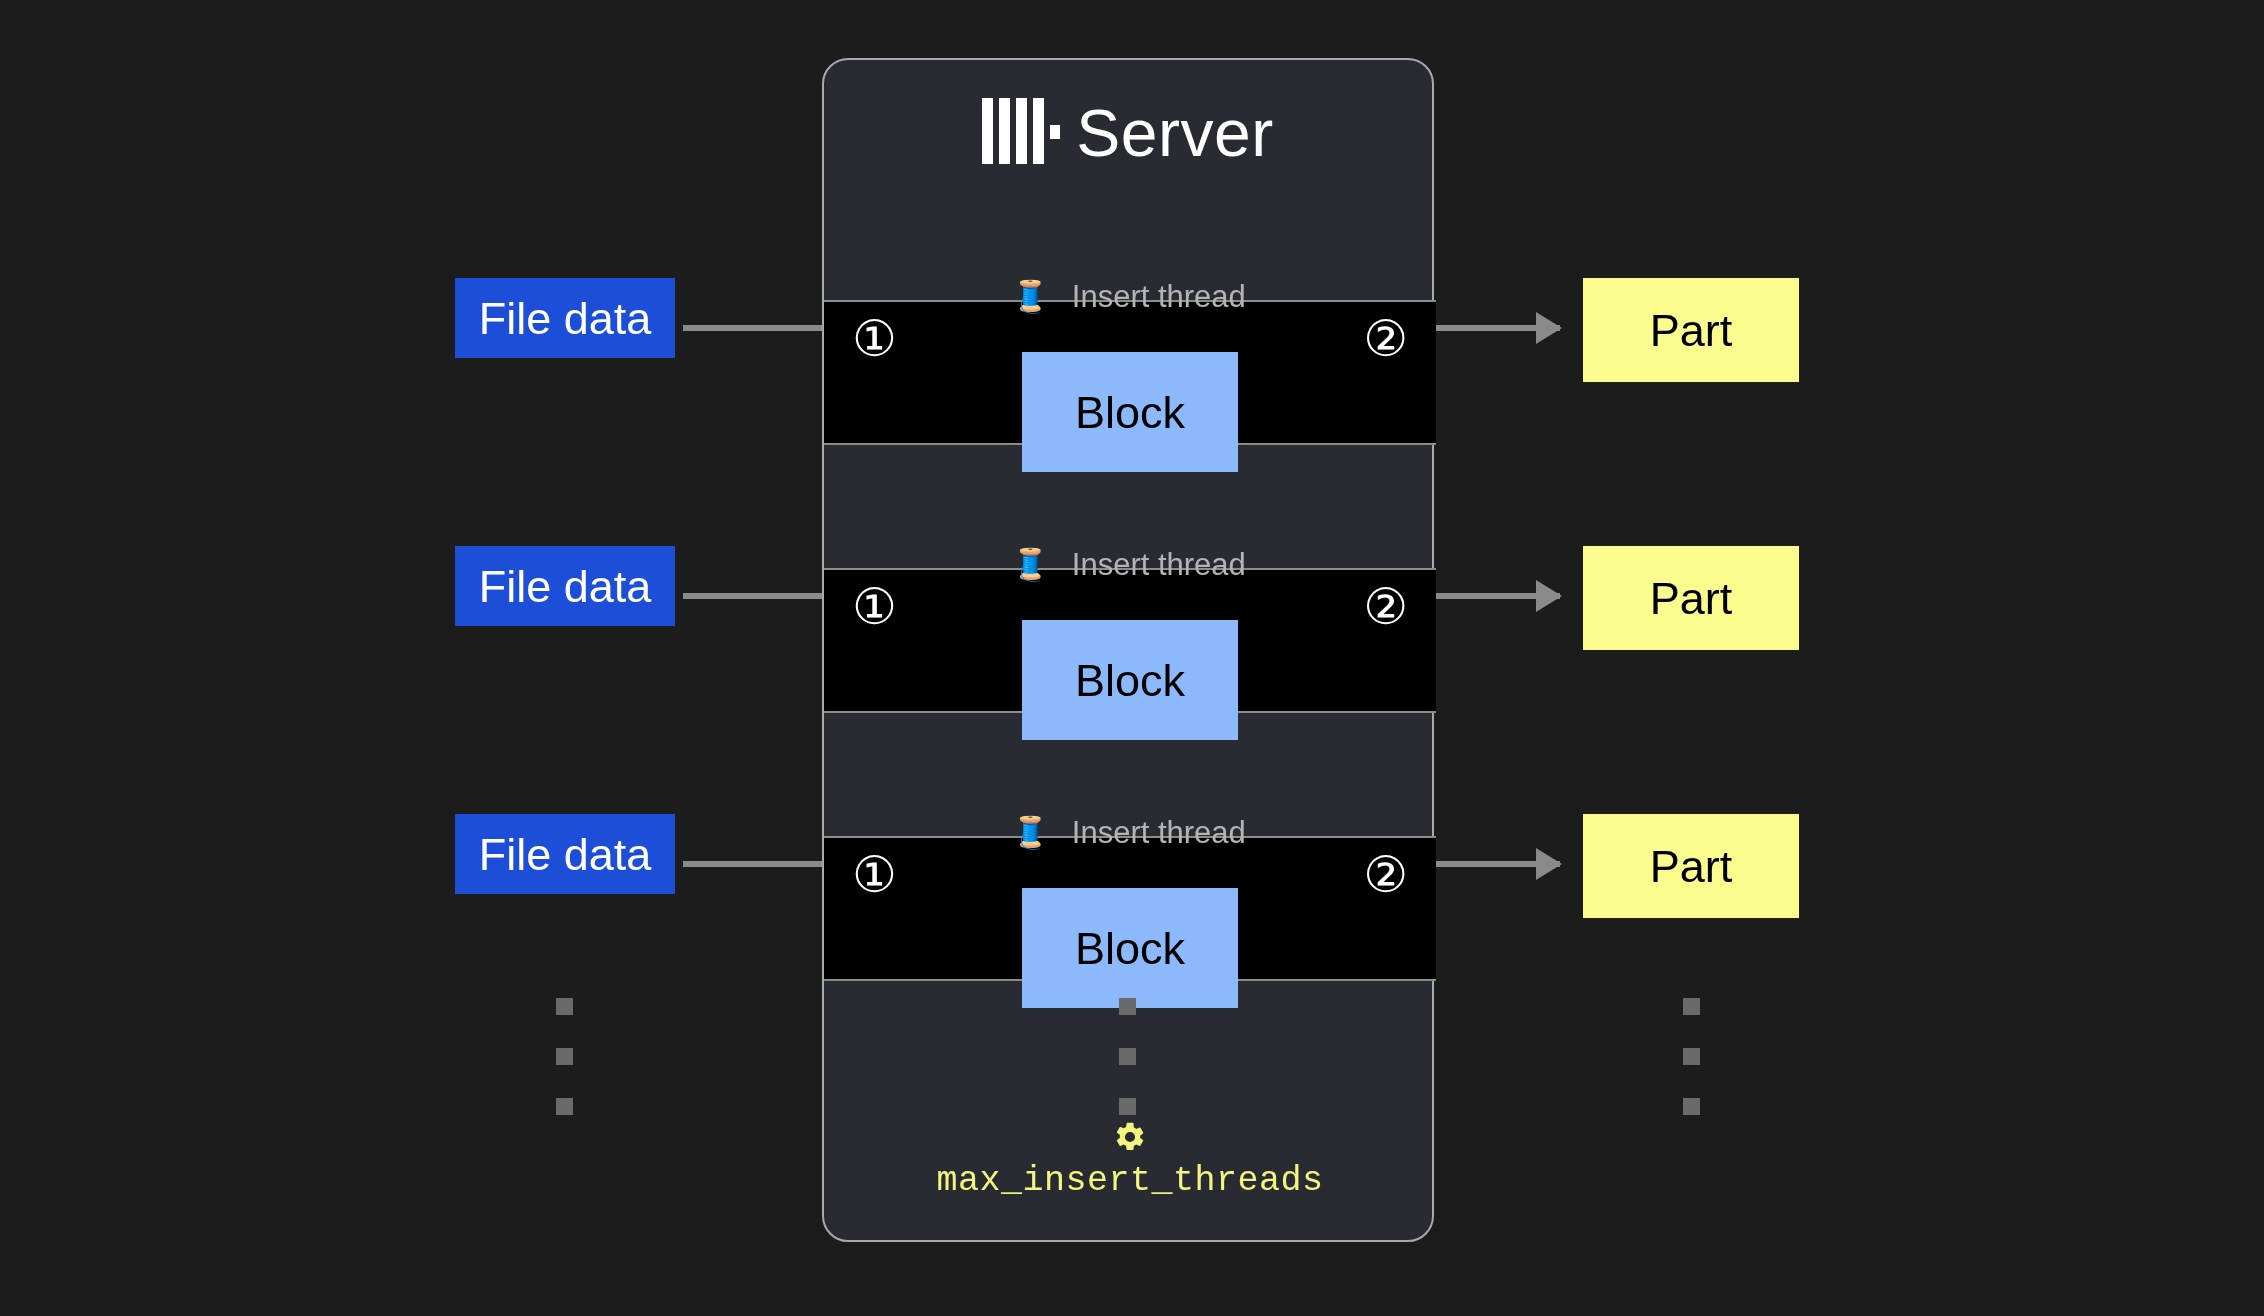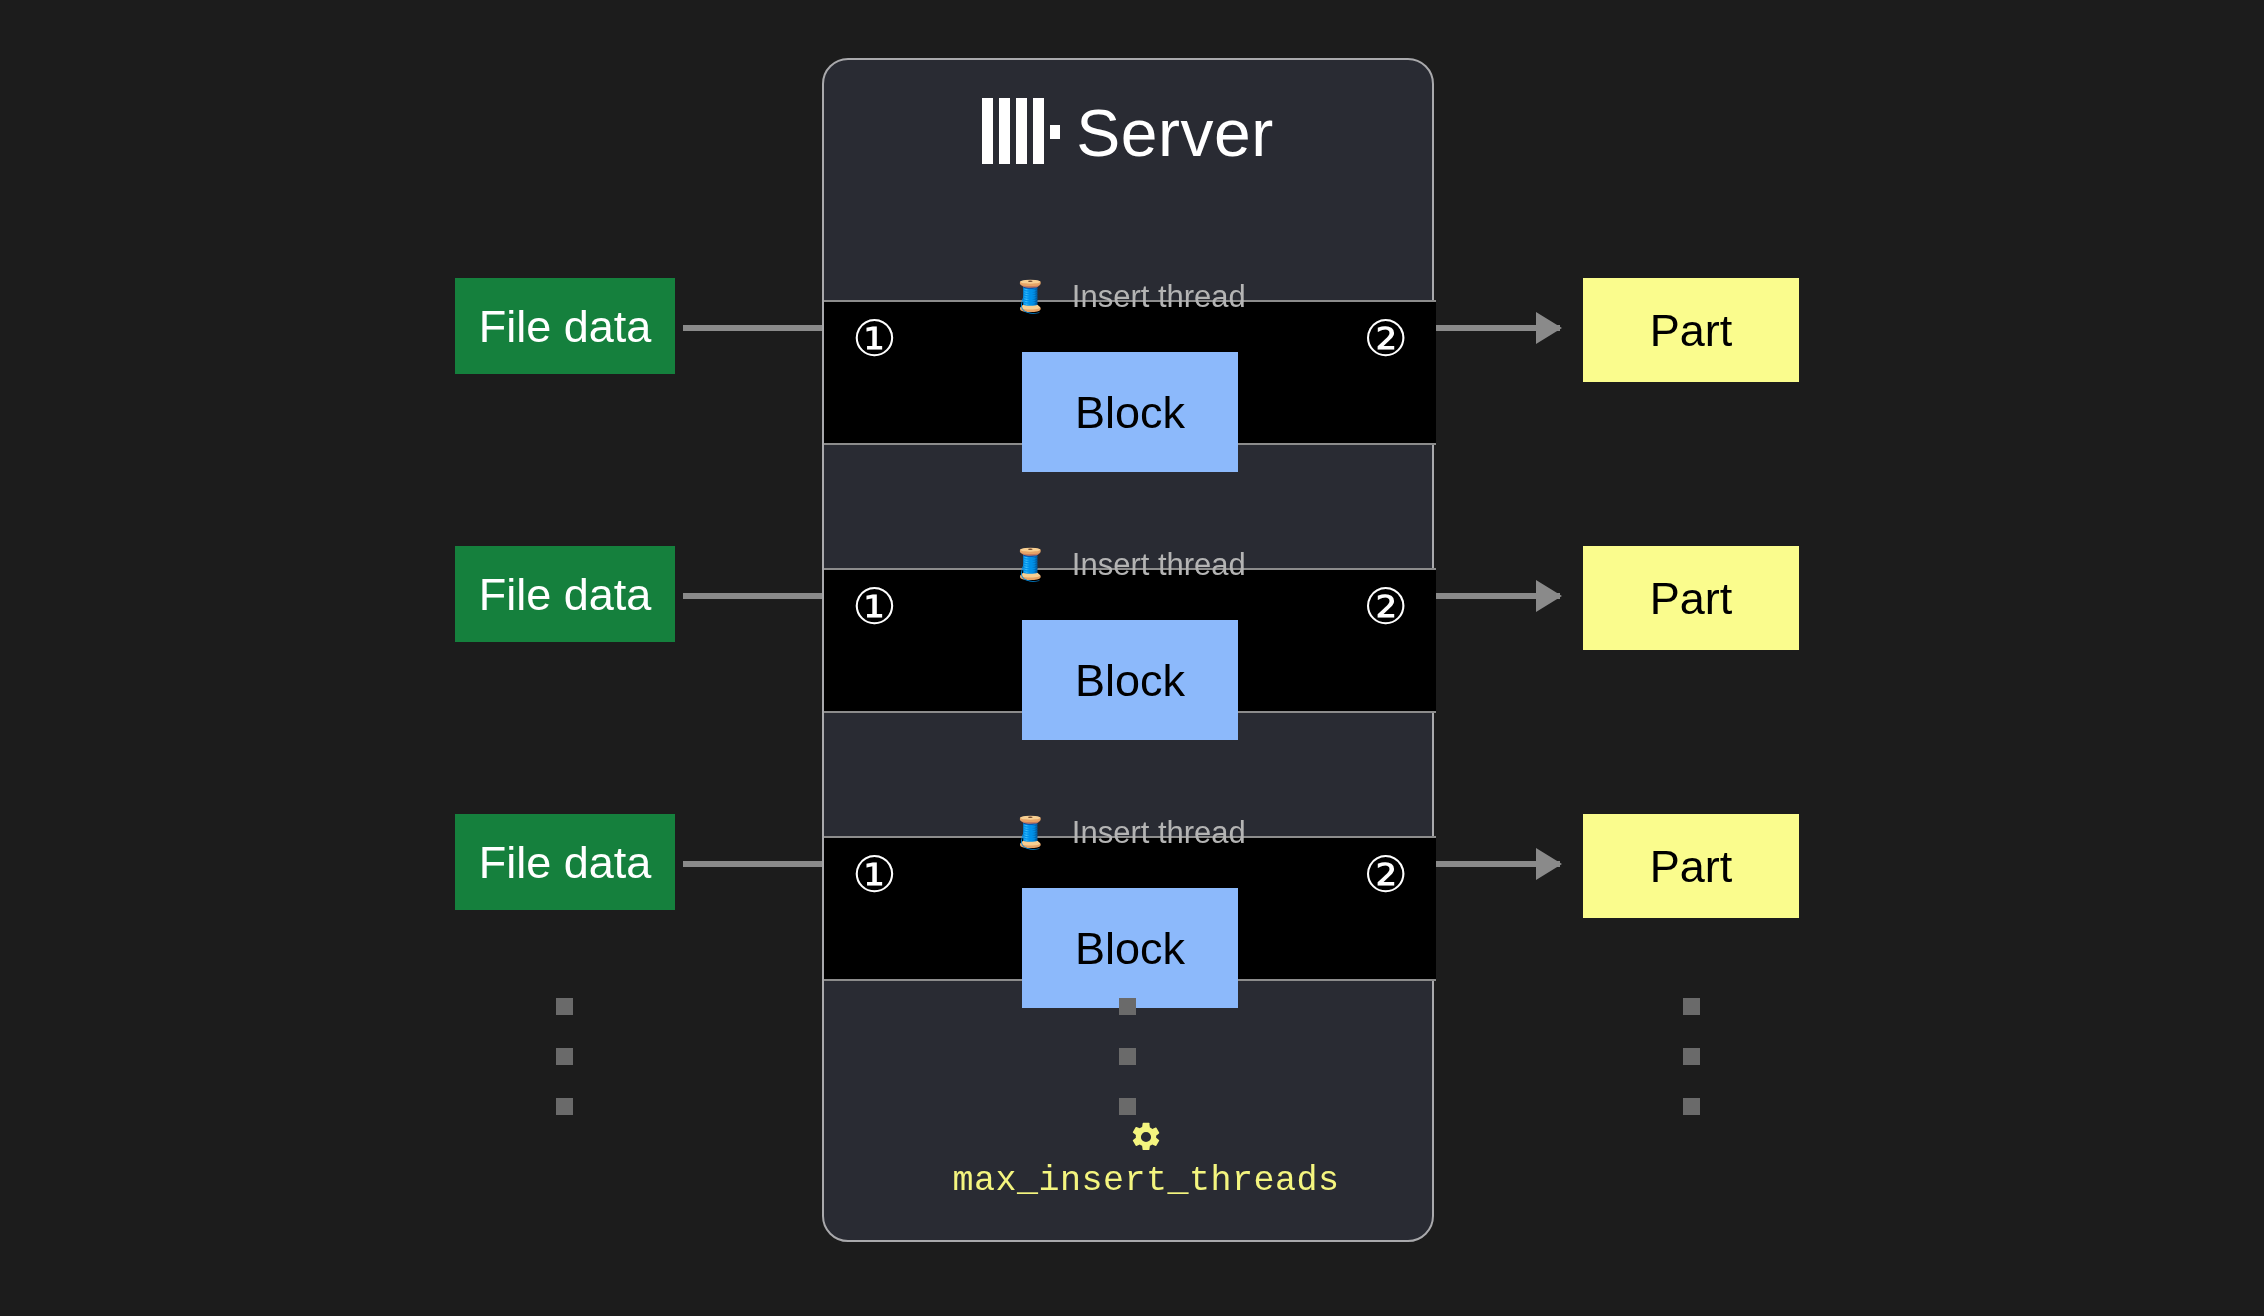--- a/index.html
+++ b/index.html
@@ -118,22 +118,22 @@
     position: absolute;
     display: flex;
     align-items: center;
     justify-content: center;
     font-size: 45px;
     line-height: 1;
     box-sizing: border-box;
   }
   .box-filedata {
     width: 220px;
-    height: 96px;
-    background: #15803d;
+    height: 80px;
+    background: #1d4ed8;
     color: #ffffff;
     left: 455px;
   }
   .box-block {
     width: 216px;
     height: 120px;
     background: #8cb9fb;
     color: #000000;
     margin-top: 12px;
   }
@@ -190,21 +190,21 @@
     height: 17px;
     background: #6a6a6a;
   }
   .dots-left  { left: 556px;  top: 998px; }
   .dots-mid   { left: 1119px; top: 998px; }
   .dots-right { left: 1683px; top: 998px; }
 
   
   .setting {
     position: absolute;
-    left: 16px;
+    left: 0;
     top: 1060px;
     width: 612px;
     display: flex;
     flex-direction: column;
     align-items: center;
     gap: 6px;
   }
   .gear-icon {
     display: block;
   }

